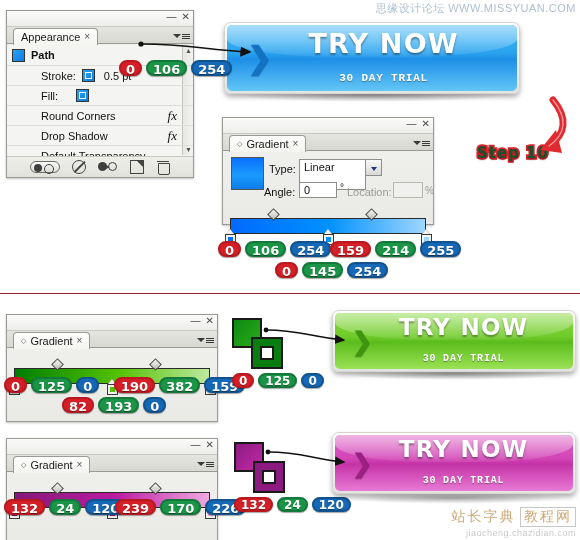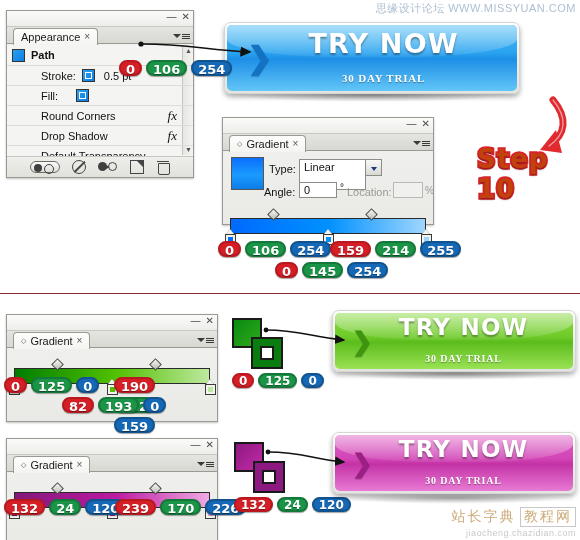--- a/index.html
+++ b/index.html
@@ -146,21 +146,21 @@
   .btn3d .gloss { position:absolute; left:0; top:0; right:0; height:48%;
     background:linear-gradient(180deg,rgba(255,255,255,.55),rgba(255,255,255,.06));
     border-radius:5px 5px 40% 40%/5px 5px 18px 18px; pointer-events:none; }
   .btn3d .chev { position:absolute; left:7%; top:50%; transform:translateY(-50%);
     font-size:30px; font-weight:bold; line-height:1; text-shadow:0 1px 1px rgba(0,0,0,.25); }
   .btn-text { position:absolute; left:0; right:0; top:50%; transform:translateY(-52%);
     text-align:center; padding-left:8%; }
   .btn-title { font-size:27px; font-weight:bold; letter-spacing:1.2px; color:#fff;
     line-height:1.02; text-shadow:0 2px 2px rgba(0,0,0,.35); font-family:"DejaVu Sans", sans-serif; }
   .btn-sub { font-size:11px; font-weight:bold; letter-spacing:.8px; color:#fff;
-    text-shadow:0 1px 1px rgba(0,0,0,.35); margin-top:14px; font-family:Liberation Serif, serif; }
+    text-shadow:0 1px 1px rgba(0,0,0,.35); margin-top:14px; font-family:Liberation Mono, monospace; }
   .btn-shadow { position:absolute; border-radius:50%;
     background:radial-gradient(ellipse at center, rgba(0,0,0,.30), rgba(0,0,0,0) 70%); }
 
   
   .rgbrow { position:absolute; display:flex; align-items:center; gap:4px; }
   .rgb {
     display:inline-block; padding:0 5px; min-width:17px; text-align:center;
     font-family:"DejaVu Sans", sans-serif;
     font-size:13px; font-weight:bold; color:#ffffff;
     border-radius:8px;
@@ -183,21 +183,21 @@
   .swpair .sq2 { position:absolute; left:19px; top:19px; width:32px; height:32px;
     border:2px solid #1a1a1a; }
   .swpair .sq2 i { position:absolute; left:7px; top:7px; width:14px; height:14px;
     background:#fff; border:2px solid #1a1a1a; display:block; }
 
   
   .sep { position:absolute; left:0; width:580px; height:1px; background:#8f2733; }
 
   
   .step-badge { position:absolute; font-family:"DejaVu Sans", sans-serif;
-    font-size:26px; font-weight:bold; color:#c2410c;
+    font-size:15px; font-weight:bold; color:#14532d;
     letter-spacing:1px;
     -webkit-text-stroke:3.5px #d8232a;
     paint-order:stroke fill;
     text-shadow:0 2px 2px rgba(0,0,0,.28); }
 
   
   .wm-top { position:absolute; right:4px; top:1px; font-size:11px; color:#9fb4c9;
     letter-spacing:.5px; white-space:nowrap; opacity:.85; }
   .wm-bot { position:absolute; right:4px; bottom:3px; width:130px; height:30px; opacity:.55; }
   .wm-bot .cn { font-size:14px; color:#a16207; letter-spacing:2px; }
@@ -436,21 +436,21 @@
       </div>
       <div class="grip"></div>
     </div>
   </div>
 
   <div class="rgbrow" style="left:4px;top:377px;">
     <span class="rgb r">0</span>
     <span class="rgb g">125</span>
     <span class="rgb b">0</span>
   </div>
-  <div class="rgbrow" style="left:114px;top:377px;flex-direction:column;">
+  <div class="rgbrow" style="left:114px;top:377px;">
     <span class="rgb r">190</span>
     <span class="rgb g">382</span>
     <span class="rgb b">159</span>
   </div>
   <div class="rgbrow" style="left:62px;top:397px;justify-content:space-between;">
     <span class="rgb r">82</span>
     <span class="rgb g">193</span>
     <span class="rgb b">0</span>
   </div>
 

